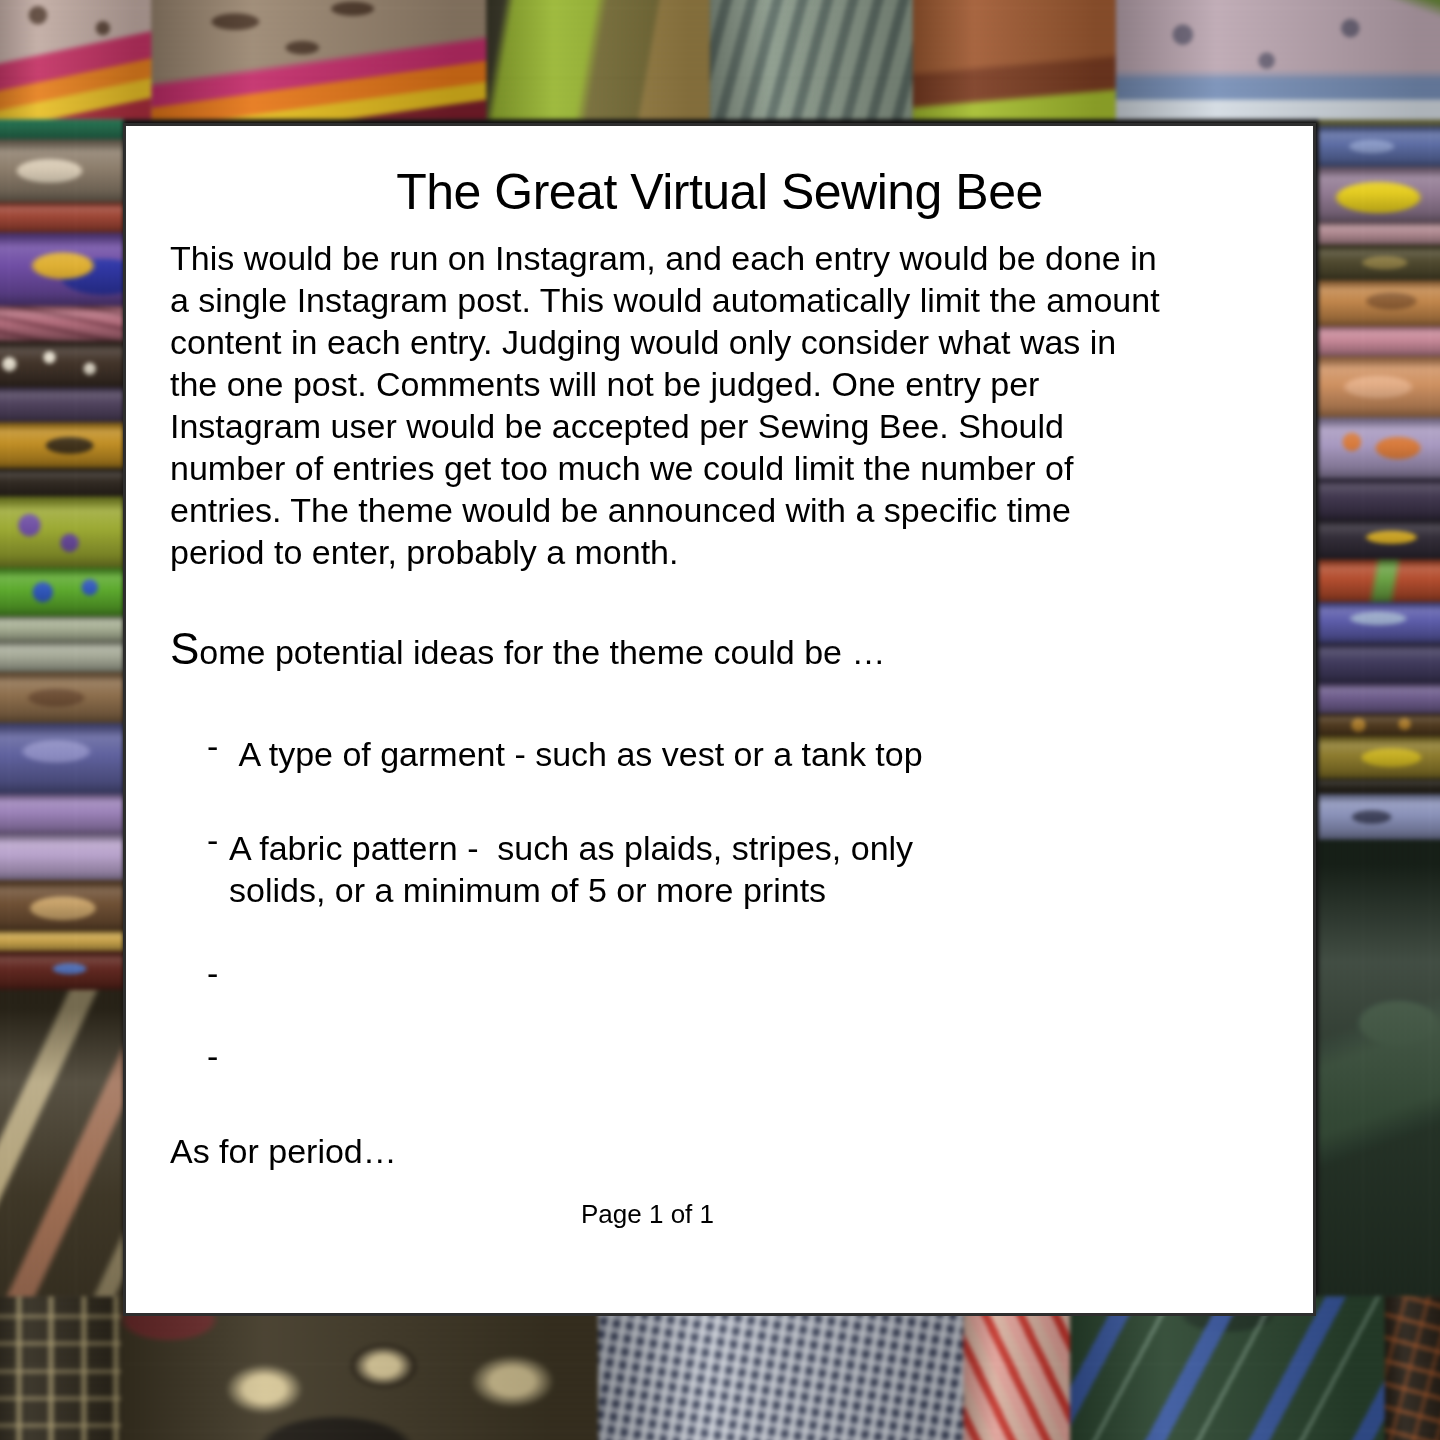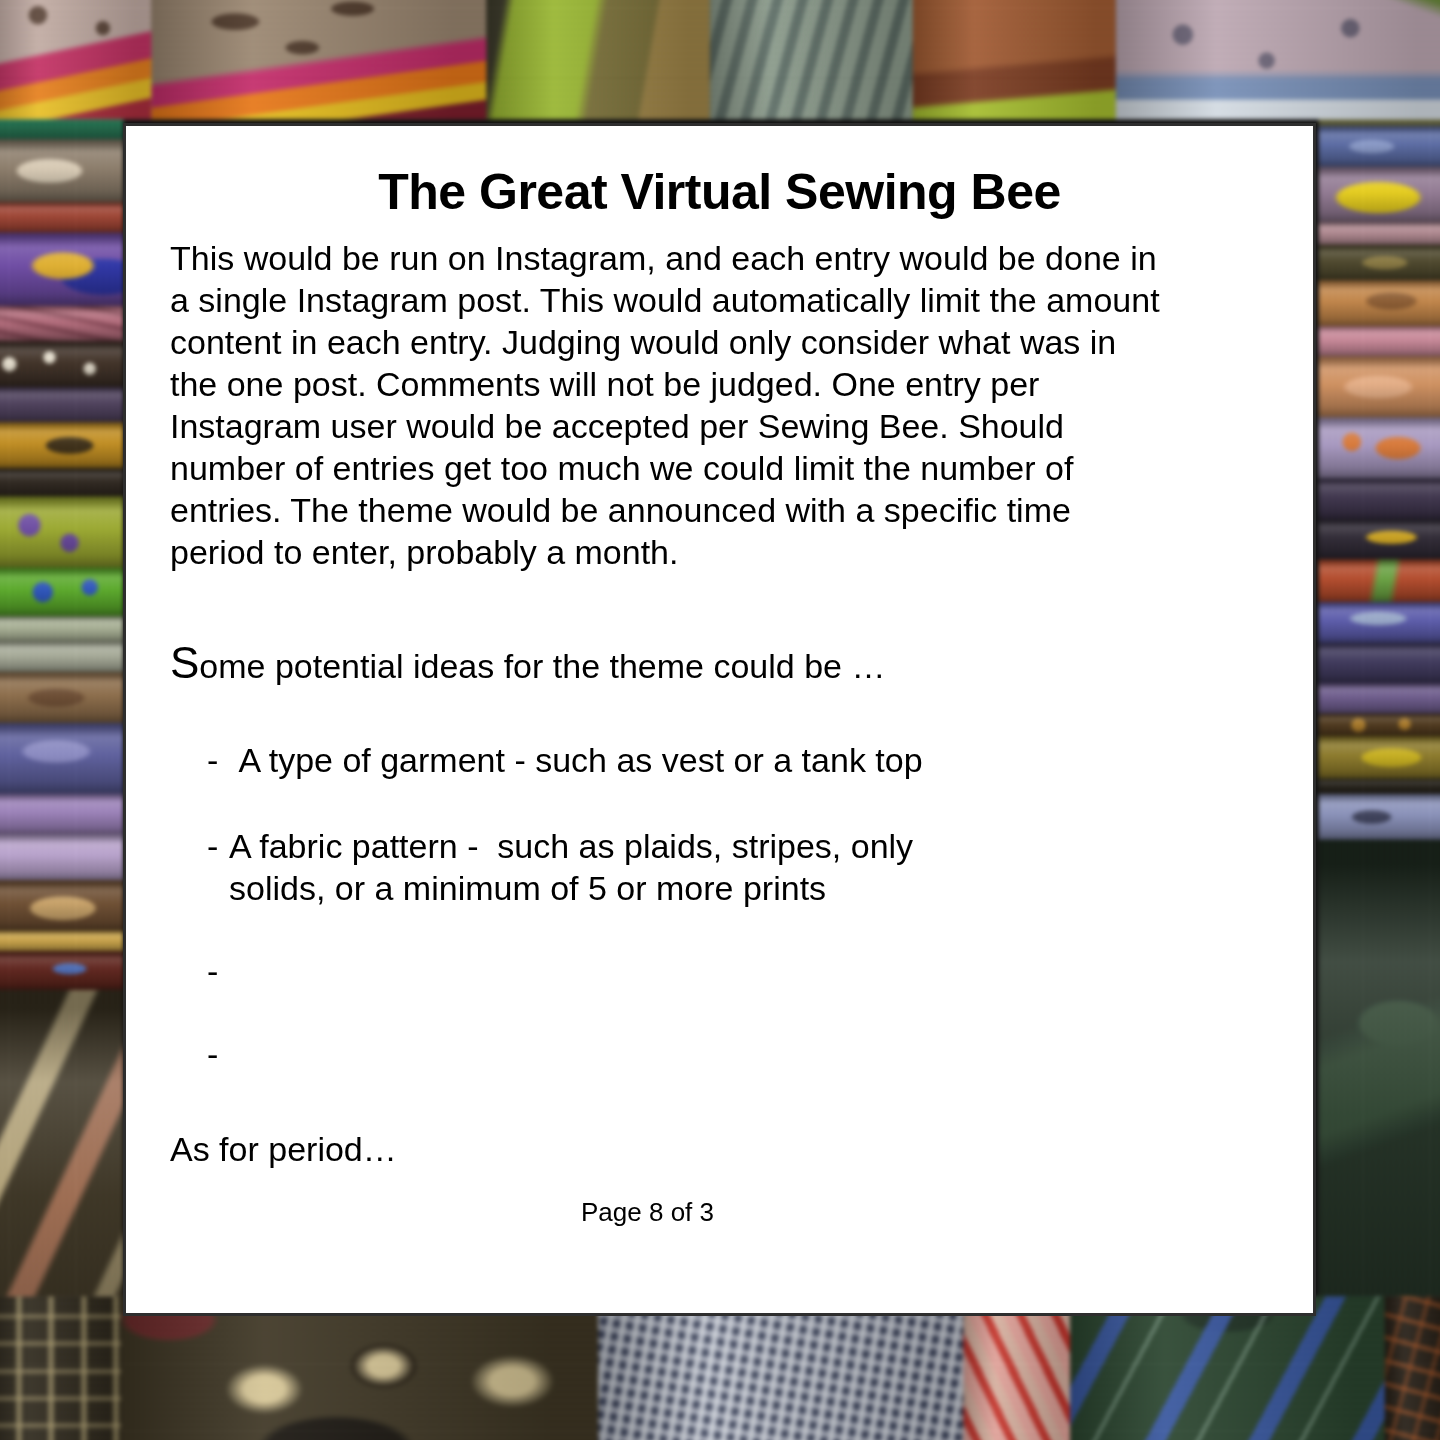--- a/index.html
+++ b/index.html
@@ -17,25 +17,25 @@
   .fr::after,.patch::after{content:"";position:absolute;inset:0;
      background:linear-gradient(180deg,rgba(0,0,0,.34) 0 4%,rgba(255,255,255,.15) 20%,rgba(255,255,255,.02) 45%,rgba(0,0,0,.22) 82%,rgba(0,0,0,.45) 100%),
      repeating-linear-gradient(90deg,rgba(255,255,255,.05) 0 3px,rgba(0,0,0,.06) 3px 6px);}
   .patch::after{background:linear-gradient(90deg,rgba(0,0,0,.25),rgba(255,255,255,.07) 30%,rgba(0,0,0,.18) 90%),
      repeating-linear-gradient(0deg,rgba(255,255,255,.05) 0 3px,rgba(0,0,0,.06) 3px 6px);}
 
   
   .card{position:absolute;left:123px;top:123px;width:1193px;height:1193px;
         background:#ffffff;border:3px solid #2e2e2e;box-sizing:border-box;
         color:#000;z-index:5;padding:0 44px;overflow:hidden;}
-  .card h1{margin:36px 0 0;font-size:50px;line-height:60px;font-weight:700;
+  .card h1{margin:36px 0 0;font-size:50px;line-height:60px;font-weight:400;
            text-align:center;letter-spacing:-0.5px;}
-  .txt{font-size:34px;line-height:42px;white-space:pre-wrap;}
+  .txt{font-size:34px;line-height:42px;white-space:pre-wrap;margin-top:8px;}
   .intro{margin-top:15px;}
-  .ideas{margin-top:69px;}
+  .ideas{margin-top:55px;}
   .ideas::first-letter{font-size:44px;}
   .bullet{display:flex;margin-left:37px;}
   .bullet .dash{flex:0 0 22px;font-size:34px;line-height:42px;}
   .b1{margin-top:52px;}
   .b2{margin-top:44px;}
   .b3{margin-top:41px;}
   .b4{margin-top:41px;}
   .closing{margin-top:53px;}
   .footer{margin-top:27px;font-size:26px;line-height:31px;text-align:center;
           transform:translateX(-72px);}
@@ -146,16 +146,16 @@
     <div class="bullet b3">
       <span class="dash">-</span>
     </div>
 
     <div class="bullet b4">
       <span class="dash">-</span>
     </div>
 
     <div class="txt closing">As for period…</div>
 
-    <div class="footer">Page 8 of 3</div>
+    <div class="footer">Page 1 of 1</div>
   </div>
 
 </div>
 
 </body></html>

